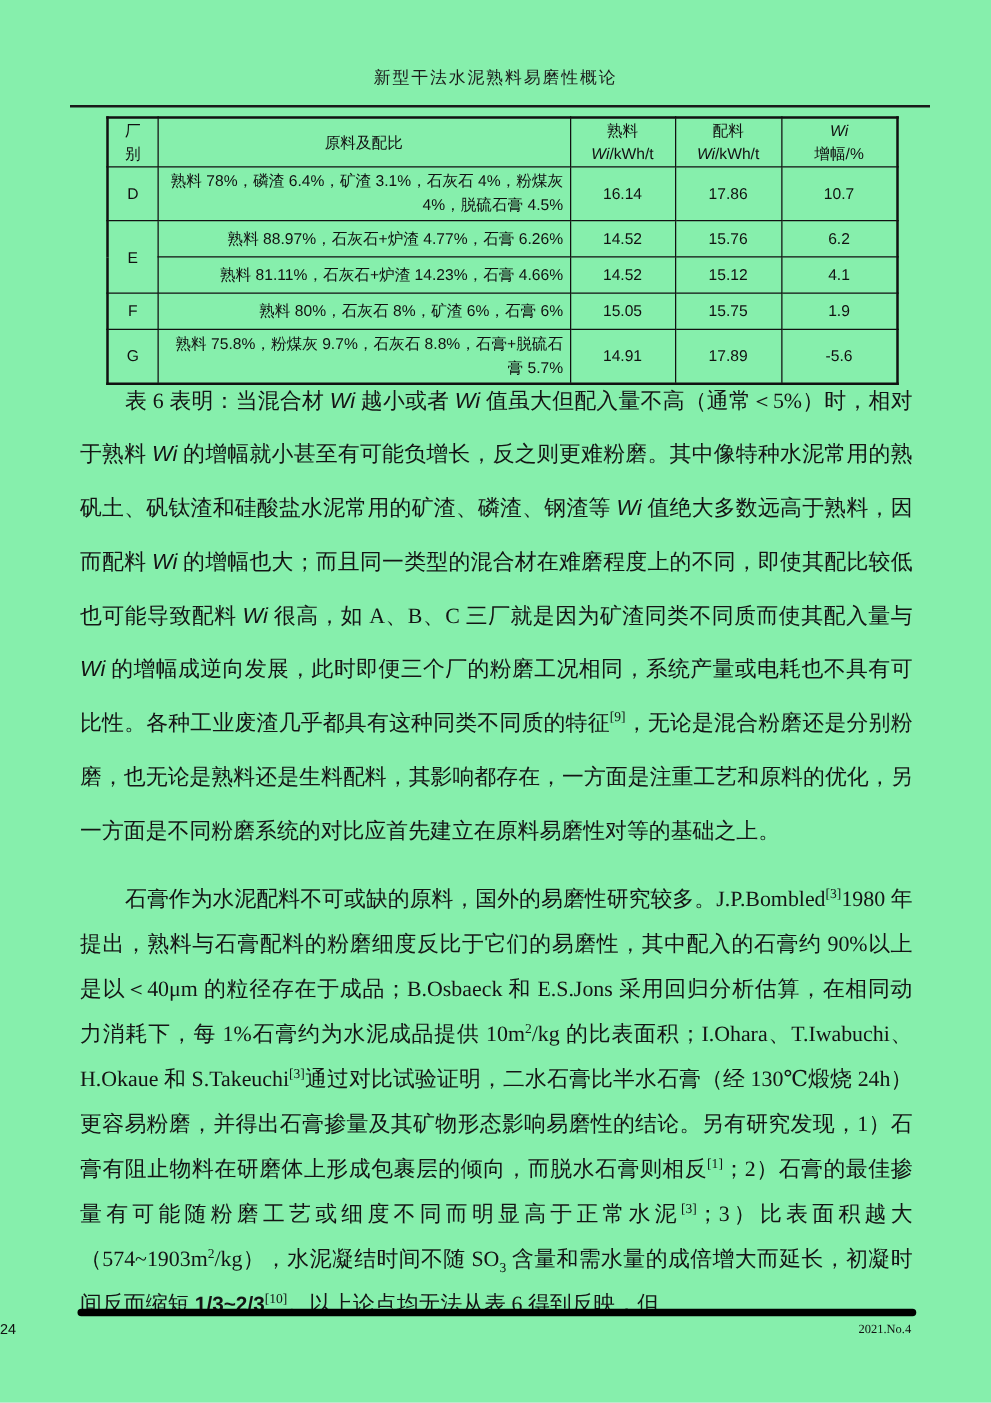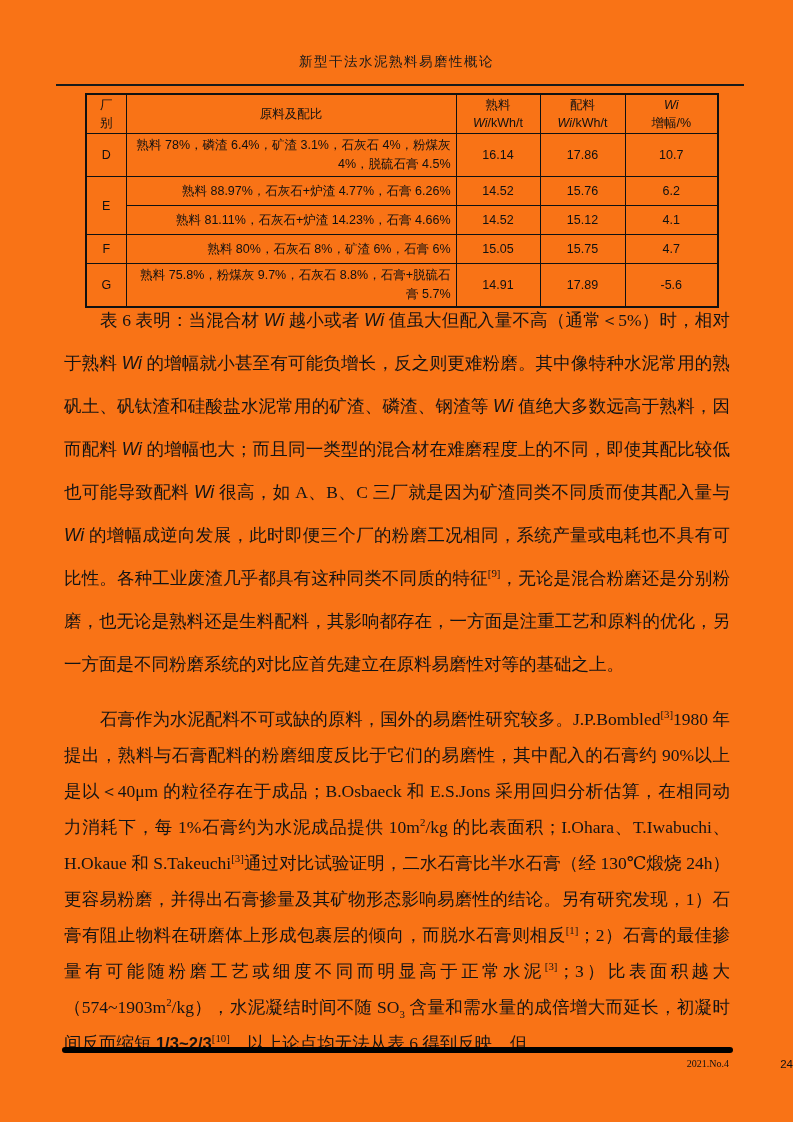--- a/index.html
+++ b/index.html
@@ -1,20 +1,20 @@
 <!DOCTYPE html>
 <html><head>
 <meta charset="utf-8">
 <style>
   html,body { margin:0; padding:0; background:#e8e8e8; }
   .page {
     position:relative;
     width:793px; height:1122px;
     margin:0 auto;
-    background:#f97316;
+    background:#86efac;
     color:#111;
     font-family:"Liberation Serif","DejaVu Serif",serif;
     overflow:hidden;
   }
   
   .header-title {
     position:absolute; top:53px; left:0; width:100%;
     text-align:center;
     font-size:13.5px; letter-spacing:1.5px;
     color:#1a1a1a;
@@ -61,21 +61,21 @@
   .body-text sub { font-size:0.62em; vertical-align:sub; line-height:0; }
   .body-text b { font-family:"Liberation Sans","DejaVu Sans",sans-serif; font-size:0.95em; }
   .body-text i { font-family:"Liberation Sans","DejaVu Sans",sans-serif; }
   
   .footer-rule {
     position:absolute; top:1047px; left:62px; width:671px; height:6px;
     background:#000; border-radius:3px;
   }
   .footer-pagenum {
     position:absolute; top:1058px; left:0; width:100%;
-    text-align:right;
+    text-align:left;
     font-family:"Liberation Sans","DejaVu Sans",sans-serif;
     font-size:11.5px; color:#111;
   }
   .footer-issue {
     position:absolute; top:1058px; right:64px;
     font-family:Liberation Serif, serif;
     font-size:10px; color:#111;
   }
 </style>
 </head>
@@ -132,21 +132,21 @@
       <td class="materials">熟料 81.11%，石灰石+炉渣 14.23%，石膏 4.66%</td>
       <td class="num">14.52</td>
       <td class="num">15.12</td>
       <td class="num">4.1</td>
     </tr>
     <tr class="row-short">
       <td class="factory">F</td>
       <td class="materials">熟料 80%，石灰石 8%，矿渣 6%，石膏 6%</td>
       <td class="num">15.05</td>
       <td class="num">15.75</td>
-      <td class="num">4.7</td>
+      <td class="num">1.9</td>
     </tr>
     <tr class="row-tall">
       <td class="factory">G</td>
       <td class="materials">熟料 75.8%，粉煤灰 9.7%，石灰石 8.8%，石膏+脱硫石膏 5.7%</td>
       <td class="num">14.91</td>
       <td class="num">17.89</td>
       <td class="num">-5.6</td>
     </tr>
   </tbody>
     </table>

